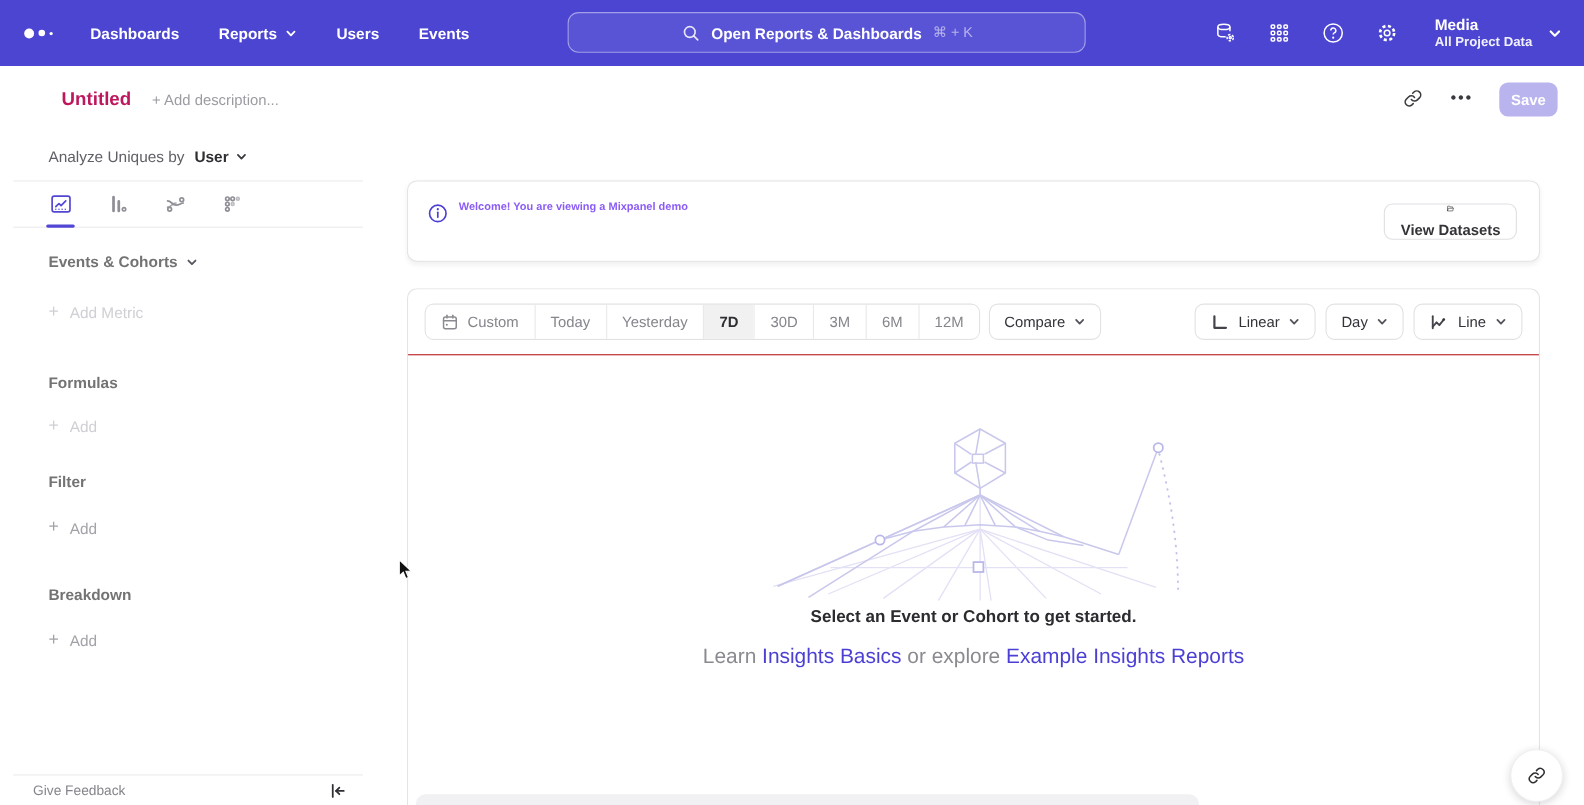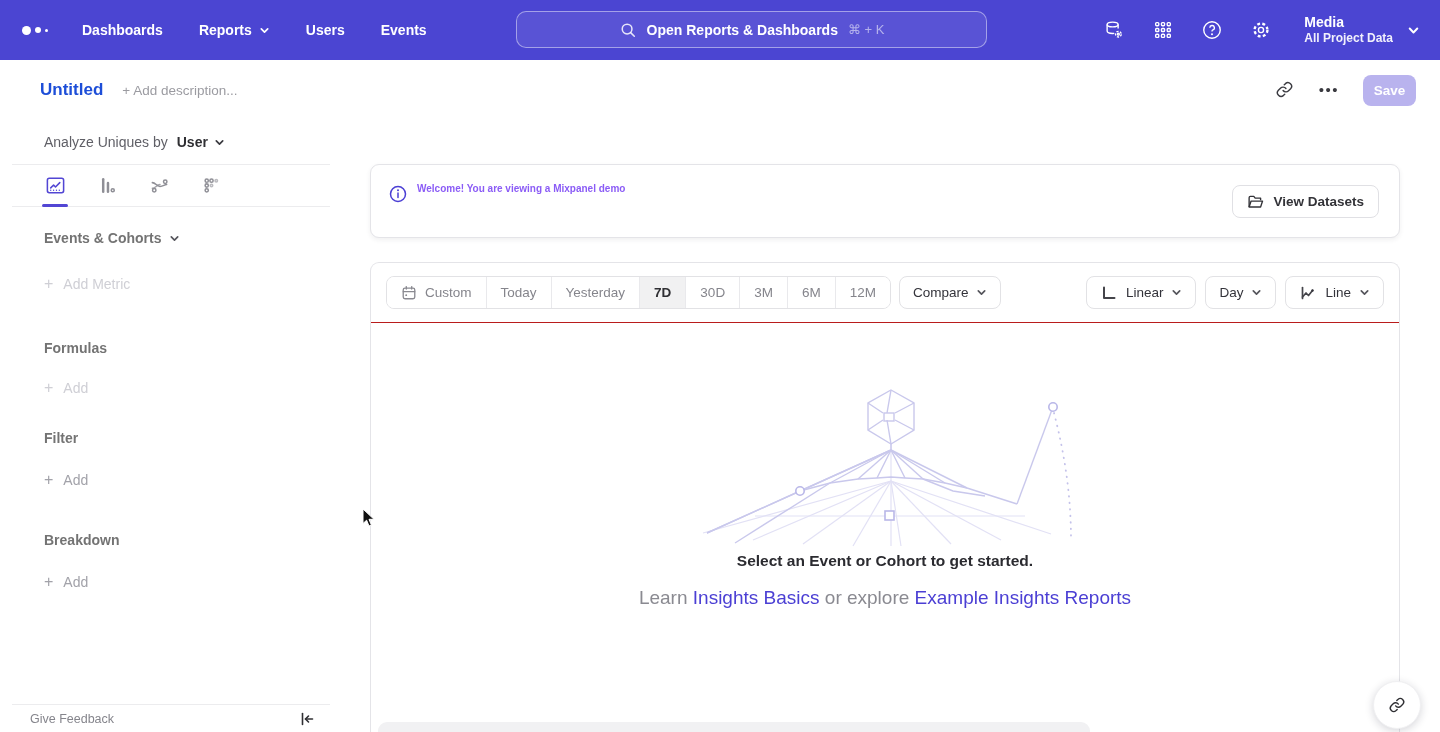--- a/index.html
+++ b/index.html
@@ -23,21 +23,21 @@
   .top-right { position:absolute; right:20px; top:0; height:60px; display:flex; align-items:center; gap:26px; }
   .top-icon { width:23px; height:23px; color:#ffffff; cursor:pointer; display:flex; align-items:center; justify-content:center; }
   .top-icon svg { width:22px; height:22px; stroke:#fff; fill:none; stroke-width:1.5; }
   .project-switcher { display:flex; align-items:center; gap:14px; cursor:pointer; margin-left:6px; }
   .proj-name { color:#fff; font-size:14px; font-weight:700; line-height:17px; }
   .proj-scope { color:rgba(255,255,255,0.92); font-size:12px; font-weight:600; line-height:15px; }
   .project-switcher .chev { color:#fff; width:13px; height:13px; }
 
   
   .doc-header { position:absolute; top:60px; left:0; width:1440px; height:60px; background:#fff; display:flex; align-items:center; }
-  .doc-title { margin-left:40px; font-size:17px; font-weight:700; color:#1d4ed8; cursor:text; }
+  .doc-title { margin-left:56px; font-size:17px; font-weight:700; color:#be185d; cursor:text; }
   .doc-desc { margin-left:19px; font-size:13.5px; color:#9b9ba1; cursor:text; }
   .doc-actions { position:absolute; right:24px; display:flex; align-items:center; gap:24px; }
   .hdr-iconbtn { width:20px; height:20px; color:#3a3a40; cursor:pointer; }
   .hdr-iconbtn svg { width:19px; height:19px; stroke:currentColor; fill:none; stroke-width:1.8; stroke-linecap:round; }
   .ellipsis { font-size:15px; letter-spacing:1.5px; color:#3a3a40; cursor:pointer; line-height:20px; }
   .save-btn { width:53px; height:31px; background:#b9b3ee; color:#ffffff; font-size:13.5px; font-weight:600; border:none; border-radius:8px; cursor:default; font-family:inherit; }
 
   
   .sidebar { position:absolute; top:120px; left:12px; width:330px; height:612px; background:#fff; border-right:1px solid #e8e8ea; }
   .analyze-row { height:45px; display:flex; align-items:center; padding-left:32px; gap:6px; border-bottom:1px solid #ececee; font-size:14px; }
@@ -62,21 +62,21 @@
   .collapse-btn svg { width:16px; height:16px; stroke:currentColor; fill:none; stroke-width:1.6; stroke-linecap:round; stroke-linejoin:round; }
 
   
   .main { position:absolute; top:120px; left:330px; width:1110px; height:612px; background:#fff; }
 
   .banner { position:absolute; left:40px; top:44px; width:1030px; height:74px; background:#fff; border:1px solid #e4e4e8; border-radius:9px; box-shadow:0 2px 5px rgba(40,40,60,0.07); }
   .banner-info-icon { position:absolute; left:18px; top:20px; width:18px; height:18px; color:#4b3fd4; }
   .banner-info-icon svg { width:18px; height:18px; }
   .banner-title { position:absolute; left:46px; top:18px; font-size:10px; font-weight:700; color:#8b5cf6; }
   .banner-sub { position:absolute; left:46px; top:42px; font-size:13.5px; color:#6e6e76; }
-  .view-datasets-btn { position:absolute; right:20px; top:20px; height:33px; padding:0 14px; background:#fff; border:1px solid #e0e0e4; border-radius:8px; display:flex; align-items:center; gap:9px; font-size:13.5px; font-weight:600; color:#333338; cursor:pointer; font-family:inherit; }
+  .view-datasets-btn { position:absolute; right:20px; top:20px; height:33px; padding:0 14px; background:#fff; border:1px solid #e0e0e4; border-radius:8px; display:flex; align-items:center; gap:9px; font-size:13.5px; font-weight:600; color:#333338; cursor:pointer; font-family:inherit;flex-direction:column; }
   .view-datasets-btn svg { width:17px; height:17px; stroke:#333338; fill:none; stroke-width:1.6; stroke-linejoin:round; }
 
   .chart-panel { position:absolute; left:40px; top:142px; width:1030px; height:482px; border:1px solid #e4e4e8; border-radius:9px 9px 0 0; border-bottom:none; background:#fff; }
   .controls { height:60px; display:flex; align-items:center; padding:0 15px; border-bottom:1px solid #b91c1c; }
   .seg-group { display:flex; align-items:stretch; height:33px; border:1px solid #e2e2e5; border-radius:8px; overflow:hidden; background:#fff; }
   .seg { display:flex; align-items:center; gap:8px; padding:0 14px; font-size:13.5px; color:#85858c; cursor:pointer; border-left:1px solid #e9e9ec; background:#fff; white-space:nowrap; }
   .seg:first-child { border-left:none; }
   .seg.active { background:#f1f1f2; color:#2f2f33; font-weight:600; }
   .seg svg { width:16px; height:16px; stroke:#8a8a91; fill:none; stroke-width:1.5; stroke-linecap:round; }
   .ctl-btn { height:33px; display:flex; align-items:center; gap:8px; padding:0 13px; border:1px solid #e2e2e5; border-radius:8px; background:#fff; font-size:13.5px; font-weight:500; color:#33333a; cursor:pointer; font-family:inherit; }

